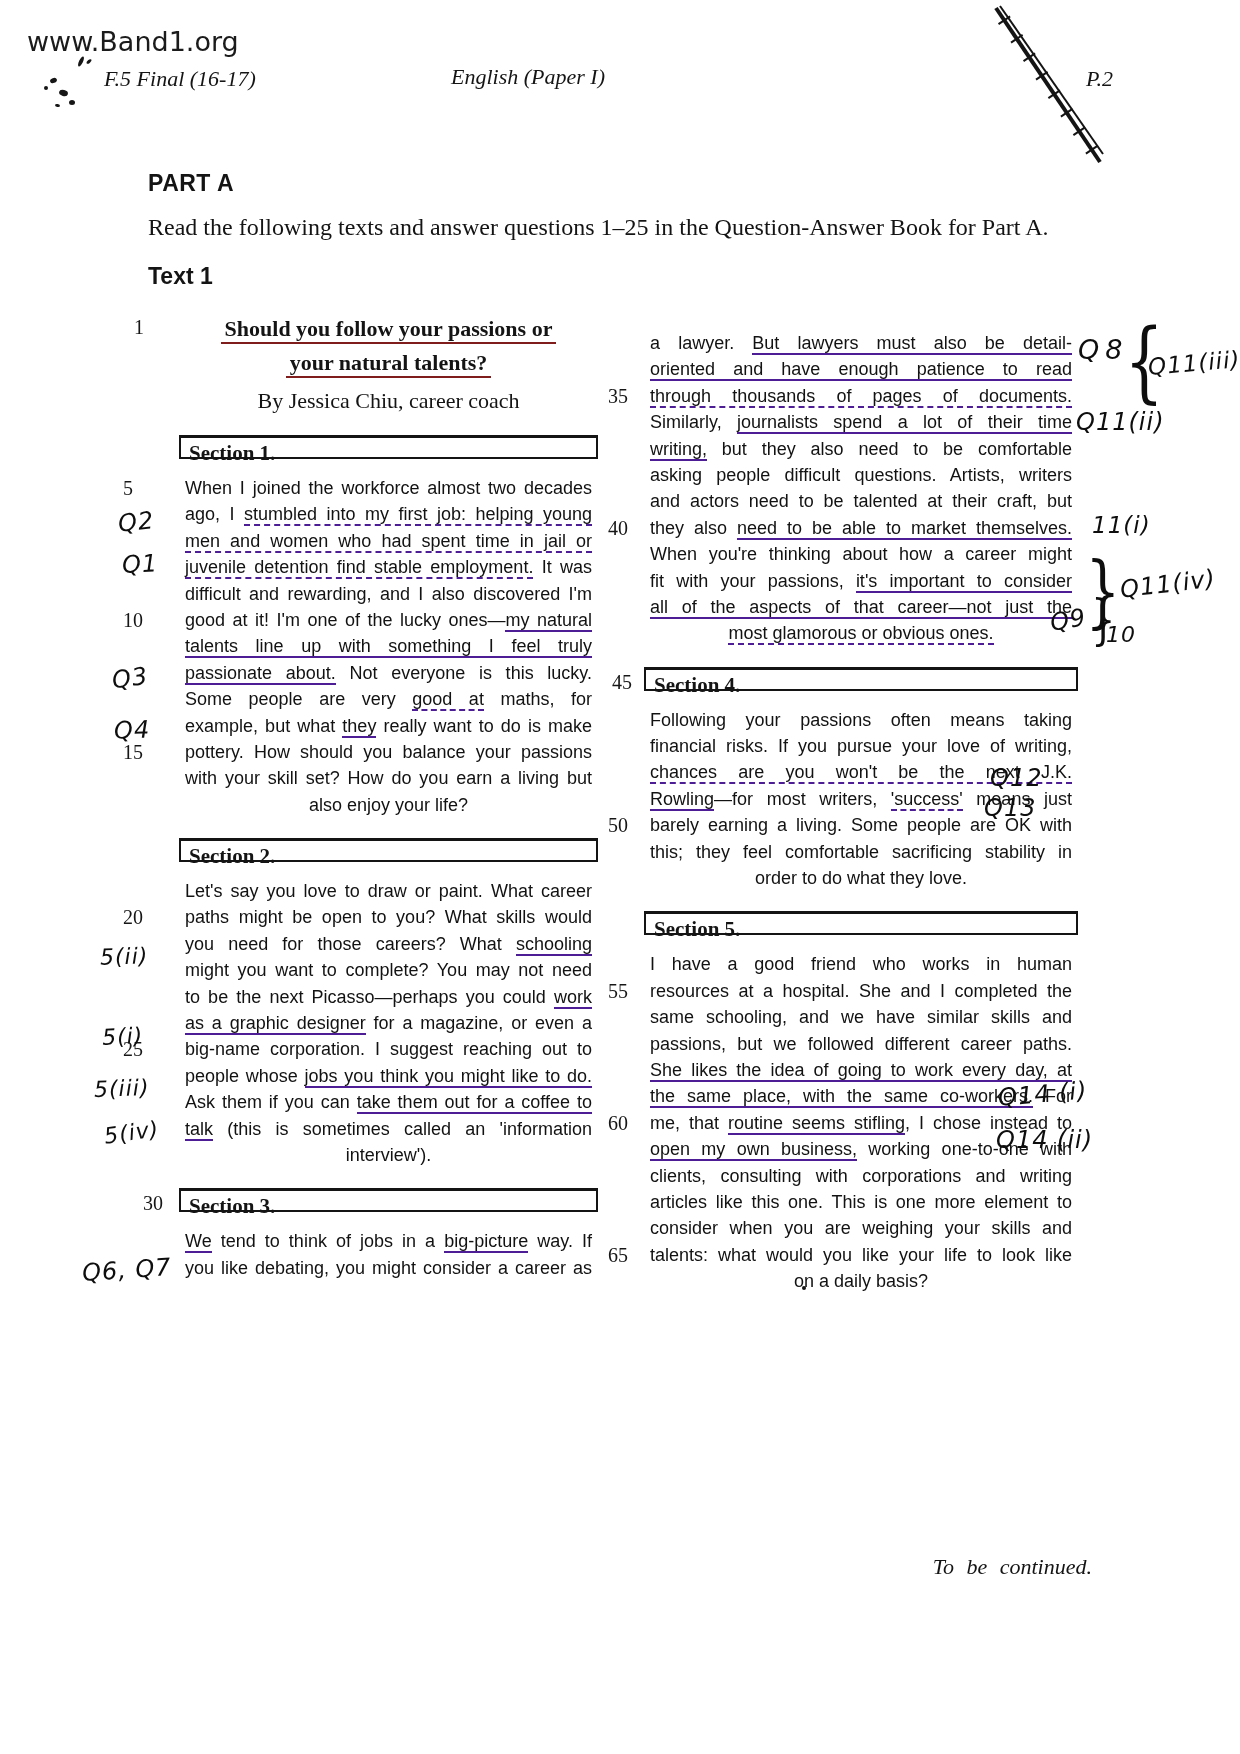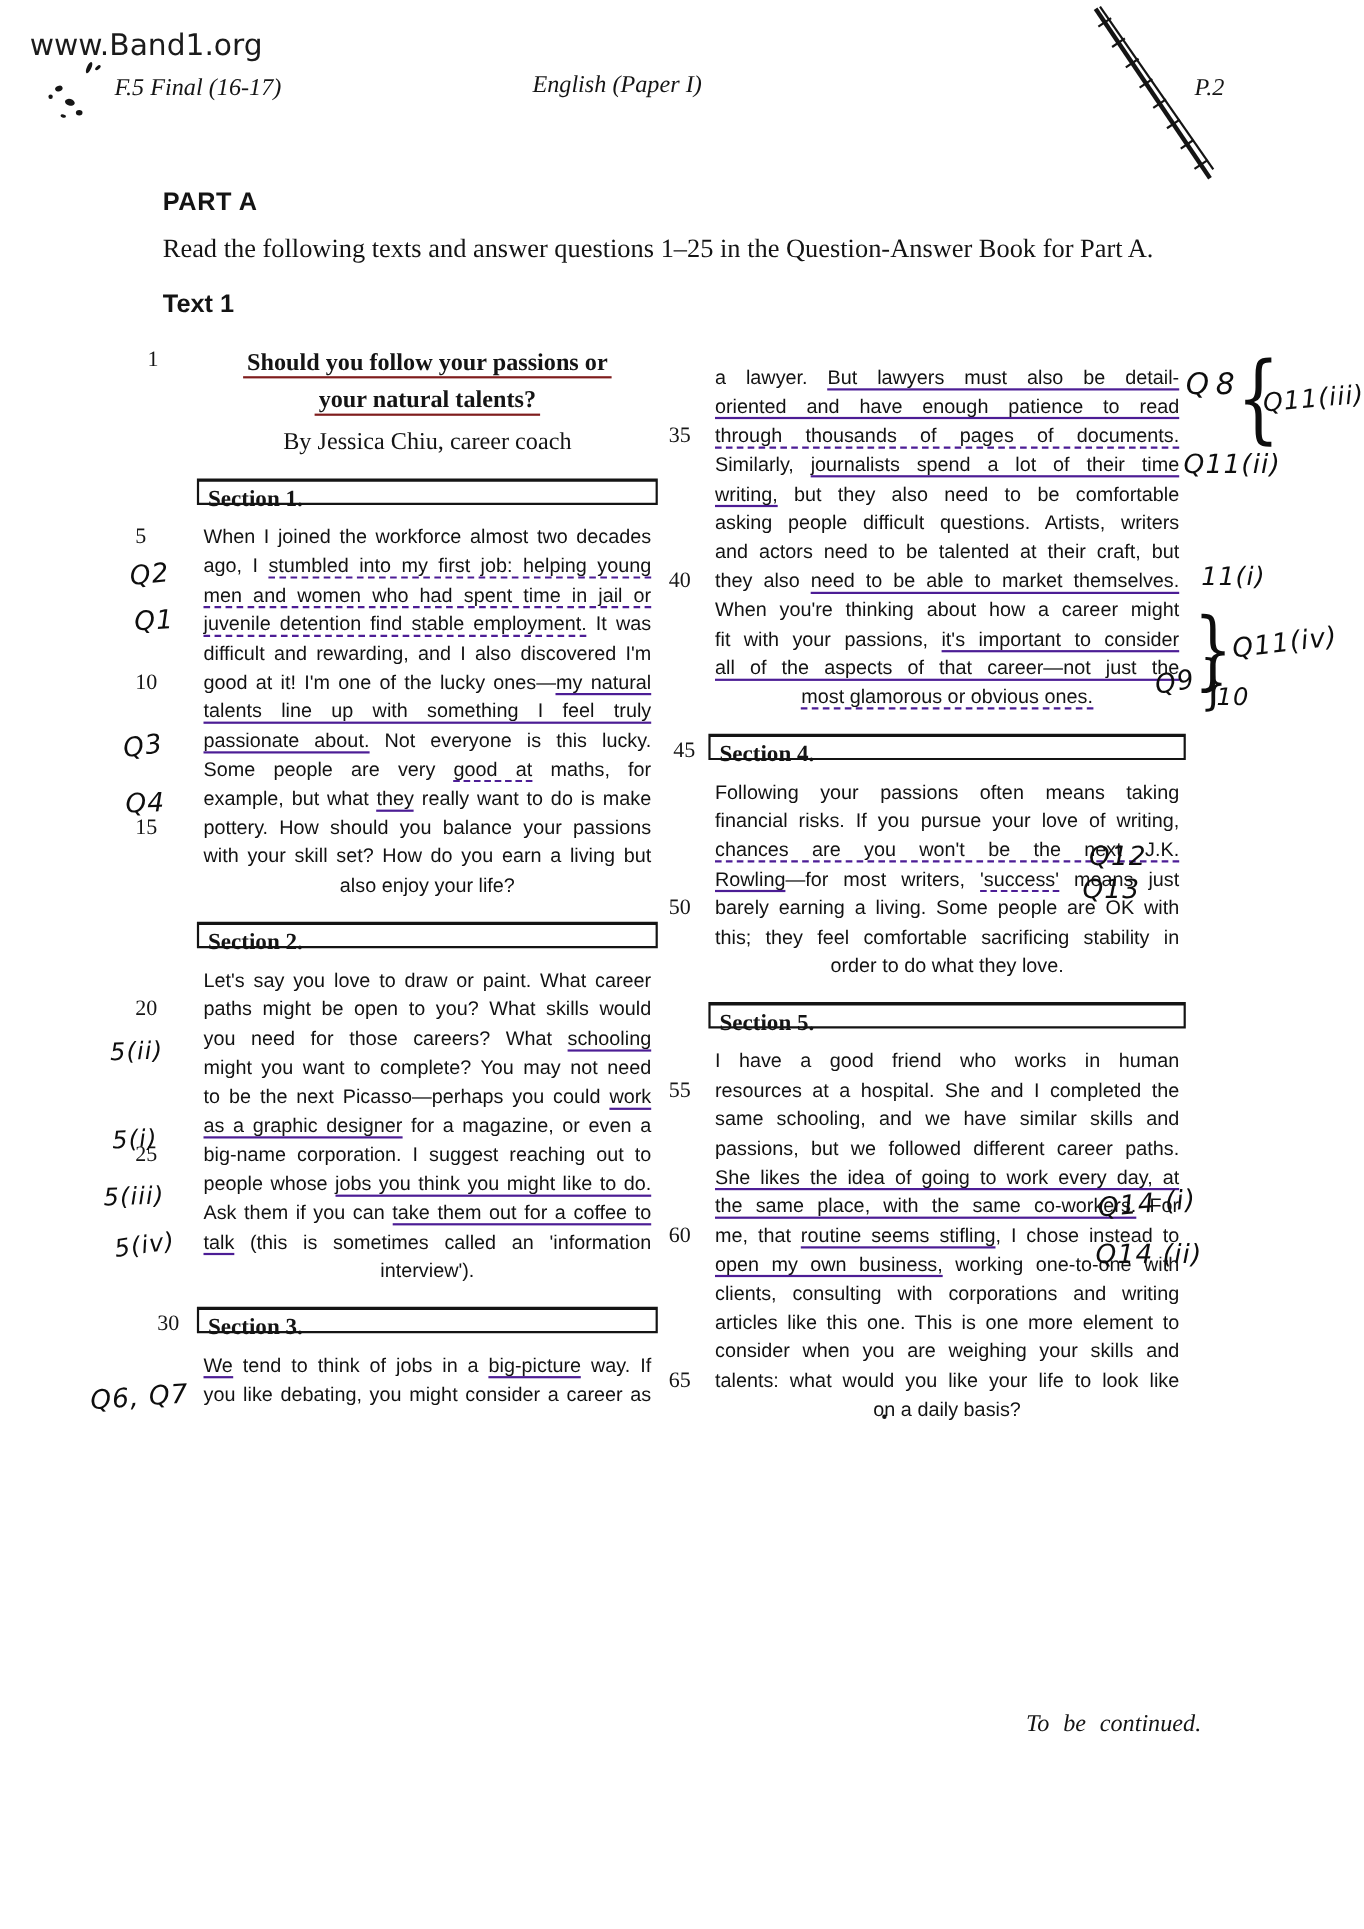--- a/index.html
+++ b/index.html
@@ -2,21 +2,21 @@
 <html><head>
 <meta charset="utf-8">
 <style>
   html,body{margin:0;padding:0;background:#e8e8e8;}
   .page{position:relative;width:1240px;height:1754px;background:#ffffff;
         font-family:"Liberation Sans",sans-serif;color:#141414;overflow:hidden;margin:0 auto;}
   .wm{position:absolute;left:27px;top:26px;font-family:"DejaVu Sans",sans-serif;
       font-size:27px;color:#1b1b1b;}
   .hdr-it{position:absolute;font-family:"Liberation Serif",serif;font-style:italic;font-size:22px;color:#151515;}
   .h-left{left:104px;top:66px;}
-  .h-center{left:484px;top:64px;text-align:right;}
+  .h-center{left:451px;top:64px;text-align:right;}
   .h-right{left:1086px;top:66px;}
   .part-heading{position:absolute;left:148px;top:170px;font-weight:bold;font-size:23px;letter-spacing:.5px;}
   .instructions{position:absolute;left:148px;top:214px;font-family:"Liberation Serif",serif;font-size:24px;white-space:nowrap;}
   .text-label{position:absolute;left:148px;top:263px;font-weight:bold;font-size:23px;}
 
   .title-block{position:absolute;left:185px;top:312px;width:407px;text-align:center;
                font-family:"Liberation Serif",serif;}
   .title-line{font-size:22px;font-weight:bold;line-height:34px;}
   .tl-u{border-bottom:2px solid #7f1d1d;padding:0 4px 1px;}
   .byline{font-size:22px;margin-top:8px;}

